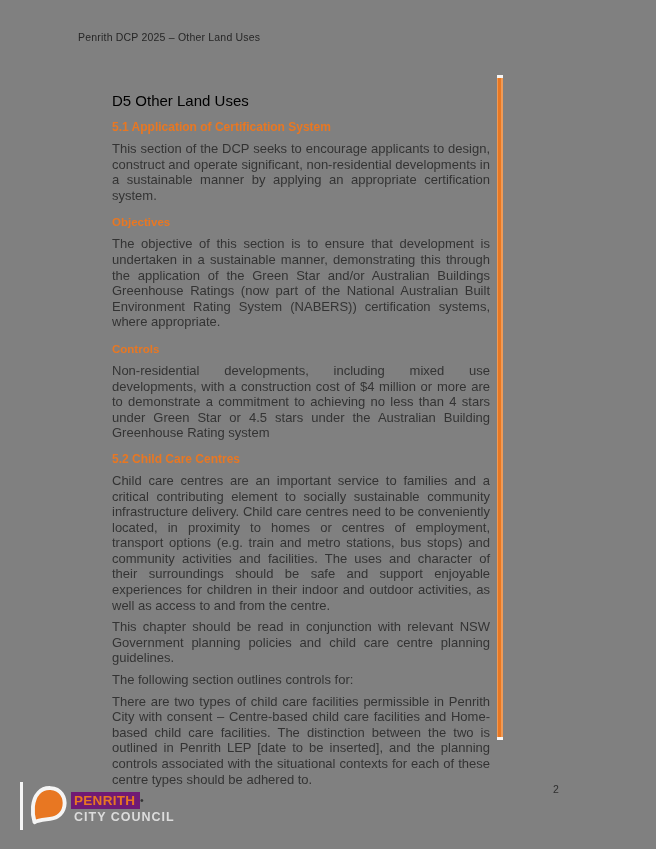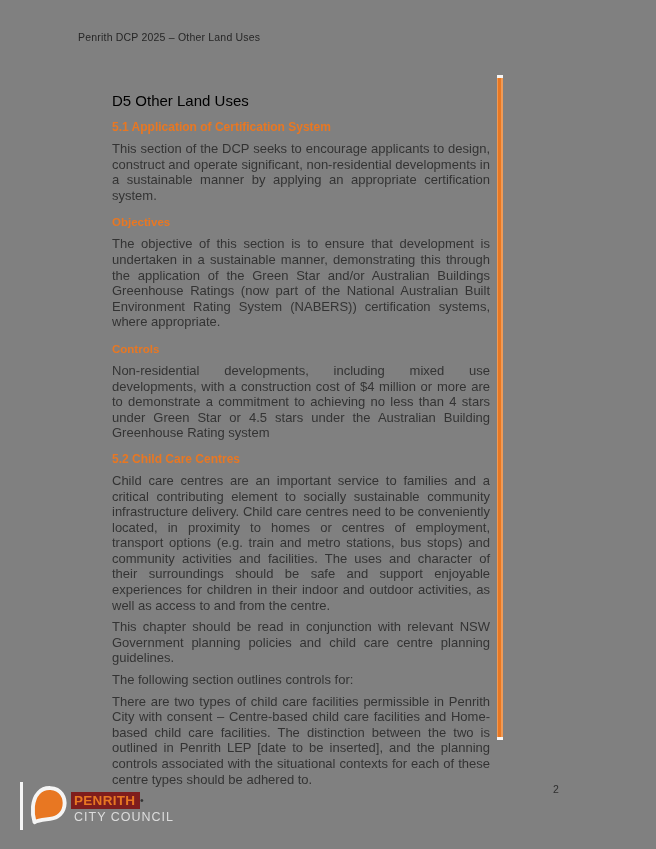--- a/index.html
+++ b/index.html
@@ -48,25 +48,25 @@
   .page-number{
     position:absolute;left:553px;top:783px;font-size:10.5px;color:#2e2e2e;
   }
   .logo{
     position:absolute;left:20px;top:777px;display:flex;align-items:flex-start;
   }
   .logo-bar{width:3px;height:48px;background:#f5f5f5;margin:5px 6px 0 0;}
   .logo-mark{width:40px;height:57px;flex:none;}
   .logo-text{margin:14px 0 0 2px;}
   .logo-line1{
-    display:inline-block;background:#7f1d1d;color:#e87722;font-weight:bold;
+    display:inline-block;background:#701a75;color:#e87722;font-weight:bold;
     font-size:13.5px;line-height:15px;padding:1px 5px 1px 3px;letter-spacing:.3px;
   }
   .logo-line2{
-    color:#dcdcdc;font-weight:normal;font-size:12.5px;line-height:14px;
+    color:#dcdcdc;font-weight:bold;font-size:12.5px;line-height:14px;
     letter-spacing:1px;margin:1px 0 0 3px;
   }
 </style>
 </head>
 <body>
 
 <div class="doc-header">Penrith DCP 2025 – Other Land Uses</div>
 
 <div class="side-rule">
   <div class="rule-cap top"></div>

